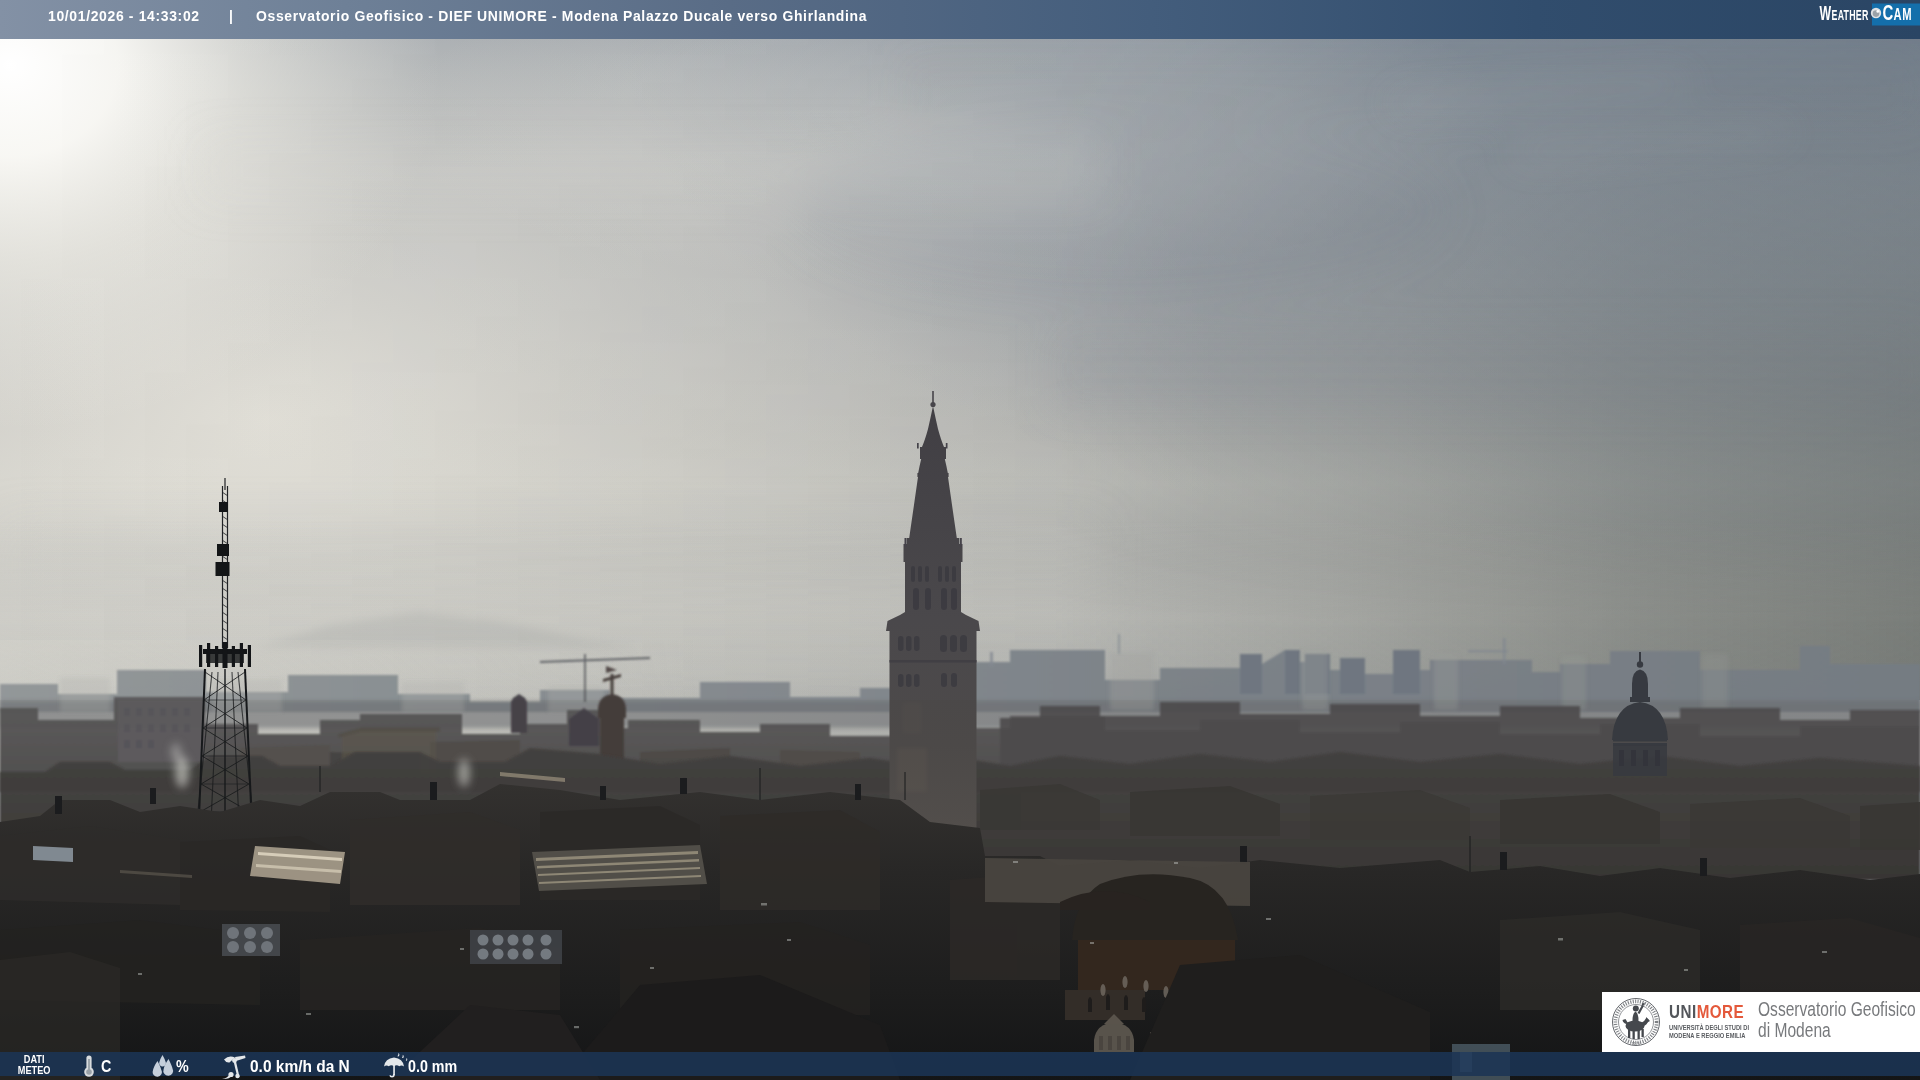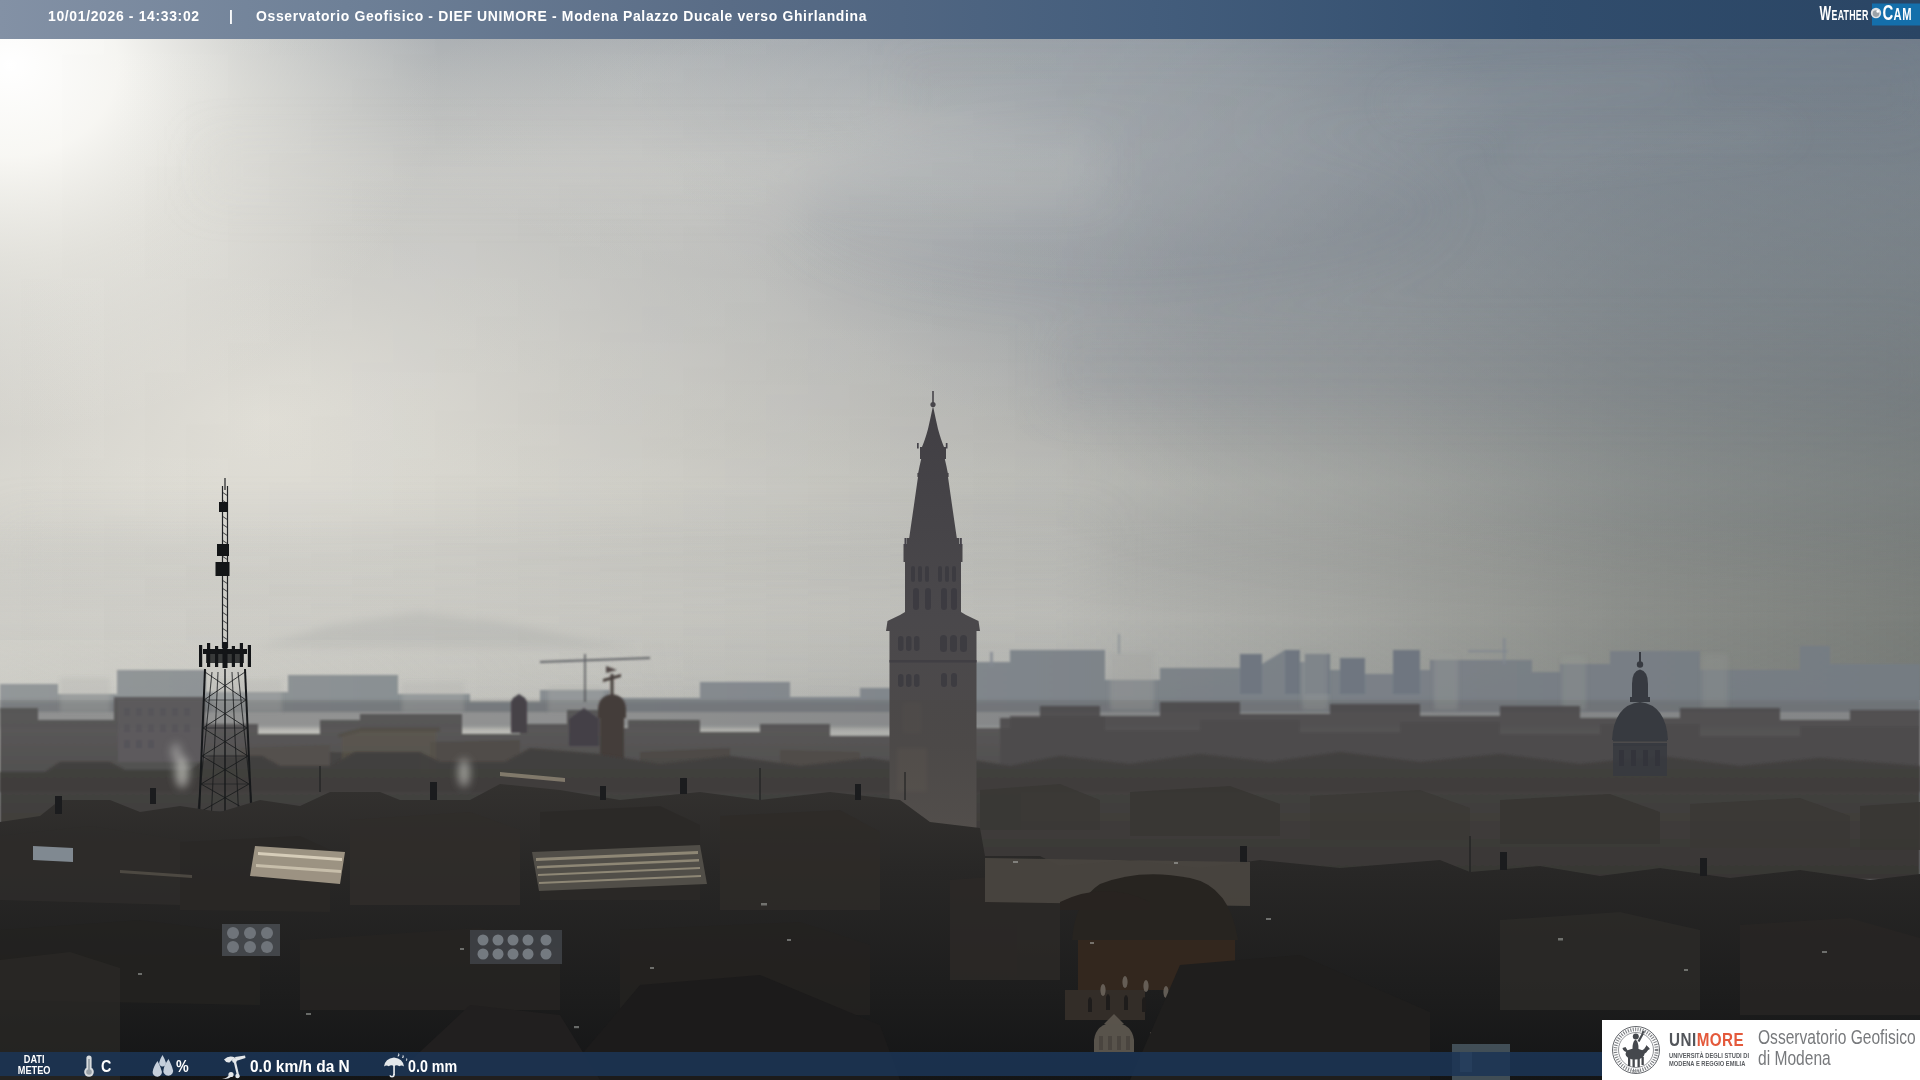--- a/index.html
+++ b/index.html
@@ -4,21 +4,21 @@
 <style>
   html,body{margin:0;padding:0;width:1920px;height:1080px;overflow:hidden;background:#9aa0a6;font-family:"Liberation Sans",sans-serif;}
   #stage{position:relative;width:1920px;height:1080px;}
   #scene{position:absolute;left:0;top:0;}
   #topbar{position:absolute;left:0;top:0;width:1920px;height:39px;
     background:linear-gradient(to right,#8391a5 0%,#6e8097 18%,#596c86 38%,#435d7c 60%,#314d6d 80%,#2a4564 100%);}
   #topbar .t{position:absolute;top:7px;font-size:15px;font-weight:bold;color:#fff;letter-spacing:0.7px;white-space:nowrap;transform:scaleX(0.93);transform-origin:left top;}
   #botbar{position:absolute;left:0;top:1052px;width:1920px;height:24px;background:rgba(27,52,84,0.88);}
   #botbar .lab{position:absolute;left:13px;top:3px;width:46px;text-align:center;color:#fff;font-size:10px;font-weight:bold;line-height:10.5px;transform:scaleX(0.92);transform-origin:left top;}
   #botbar .v{position:absolute;top:5px;color:#fff;font-size:17px;font-weight:bold;white-space:nowrap;transform:scaleX(0.84);transform-origin:left top;}
-  #logo{position:absolute;left:1602px;top:1020px;width:318px;height:60px;background:#fff;}
+  #logo{position:absolute;left:1602px;top:992px;width:318px;height:60px;background:#fff;}
   #logo .uni{position:absolute;left:67px;top:8.5px;font-size:19px;font-weight:bold;letter-spacing:0.6px;color:#53565b;transform:scaleX(0.8);transform-origin:left top;}
   #logo .uni b{color:#e4593b;font-weight:bold;}
   #logo .sub{position:absolute;left:67px;top:32px;font-size:7px;font-weight:bold;color:#595c60;line-height:8px;letter-spacing:0px;transform:scaleX(0.82);transform-origin:left top;white-space:nowrap;}
   #logo .oss{position:absolute;left:156px;top:7px;font-size:20.5px;color:#77797c;line-height:20.5px;transform:scaleX(0.76);transform-origin:left top;white-space:nowrap;}
   #wc{position:absolute;right:0;top:0;height:28px;}
 </style>
 </head>
 <body>
 <div id="stage">
 <svg id="scene" width="1920" height="1080" viewBox="0 0 1920 1080">

